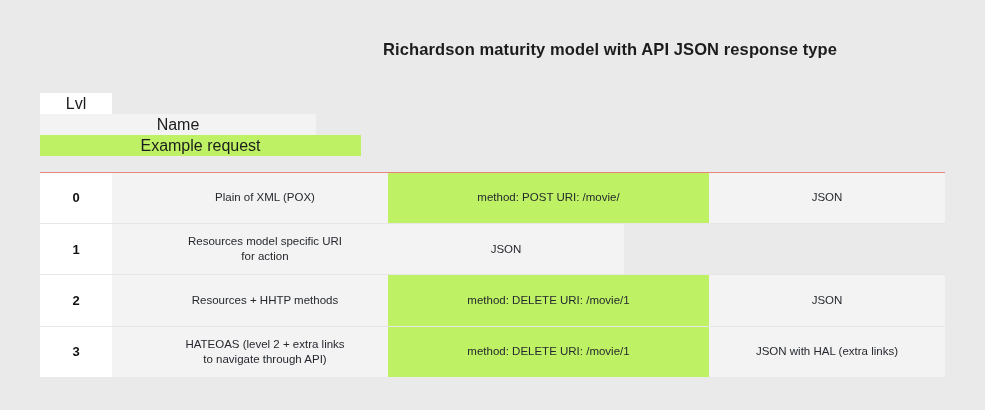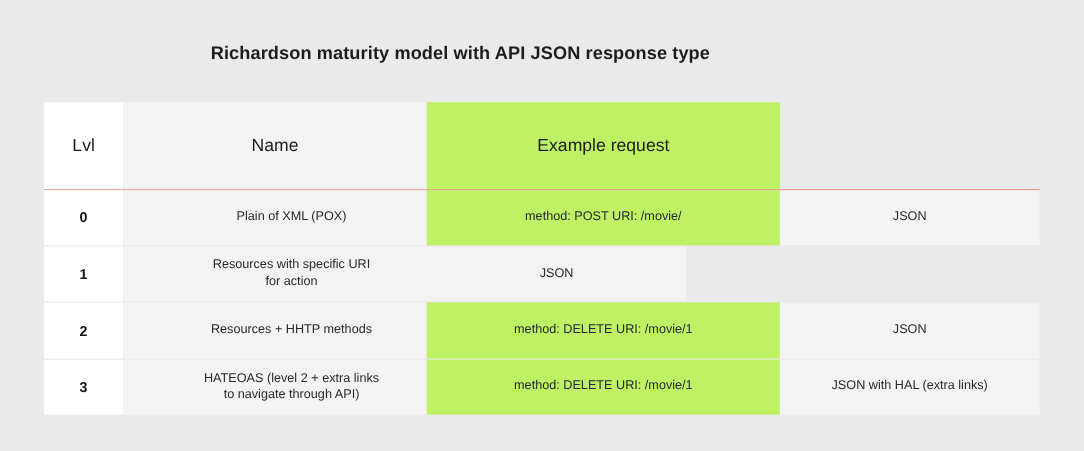--- a/index.html
+++ b/index.html
@@ -17,21 +17,21 @@
   .page {
     position: relative;
     width: 985px;
     height: 410px;
   }
   .title {
     position: absolute;
     left: 0;
     top: 40px;
     width: 837px;
-    text-align: center;
+    text-align: right;
     font-size: 16.5px;
     font-weight: 600;
     color: #1c1c1c;
     letter-spacing: 0.1px;
   }
   .table {
     position: absolute;
     left: 40px;
     top: 93px;
     width: 905px;
@@ -39,20 +39,21 @@
     display: flex;
     flex-direction: column;
   }
   .row {
     display: flex;
     width: 100%;
   }
   .header-row {
     height: 80px;
     border-bottom: 1.5px solid #e8847c;
+    flex-direction: column;
   }
   .data-row {
     height: 51px;
     border-bottom: 1px solid #e6e6e6;
   }
   .data-row.last {
     border-bottom: none;
   }
   .cell {
     display: flex;
@@ -108,21 +109,21 @@
       <div class="cell col-name">
           <span class="multiline">Plain of XML (POX)</span>
         </div>
       <div class="cell col-req">method: POST URI: /movie/</div>
       <div class="cell col-resp">JSON</div>
     </div>
 
     <div class="row data-row">
       <div class="cell col-lvl">1</div>
       <div class="cell col-name">
-          <span class="multiline">Resources with specific URI
+          <span class="multiline">Resources model specific URI
 for action</span>
         </div>
       <div class="cell col-resp">JSON</div>
     </div>
 
     <div class="row data-row">
       <div class="cell col-lvl">2</div>
       <div class="cell col-name">
           <span class="multiline">Resources + HHTP methods</span>
         </div>

